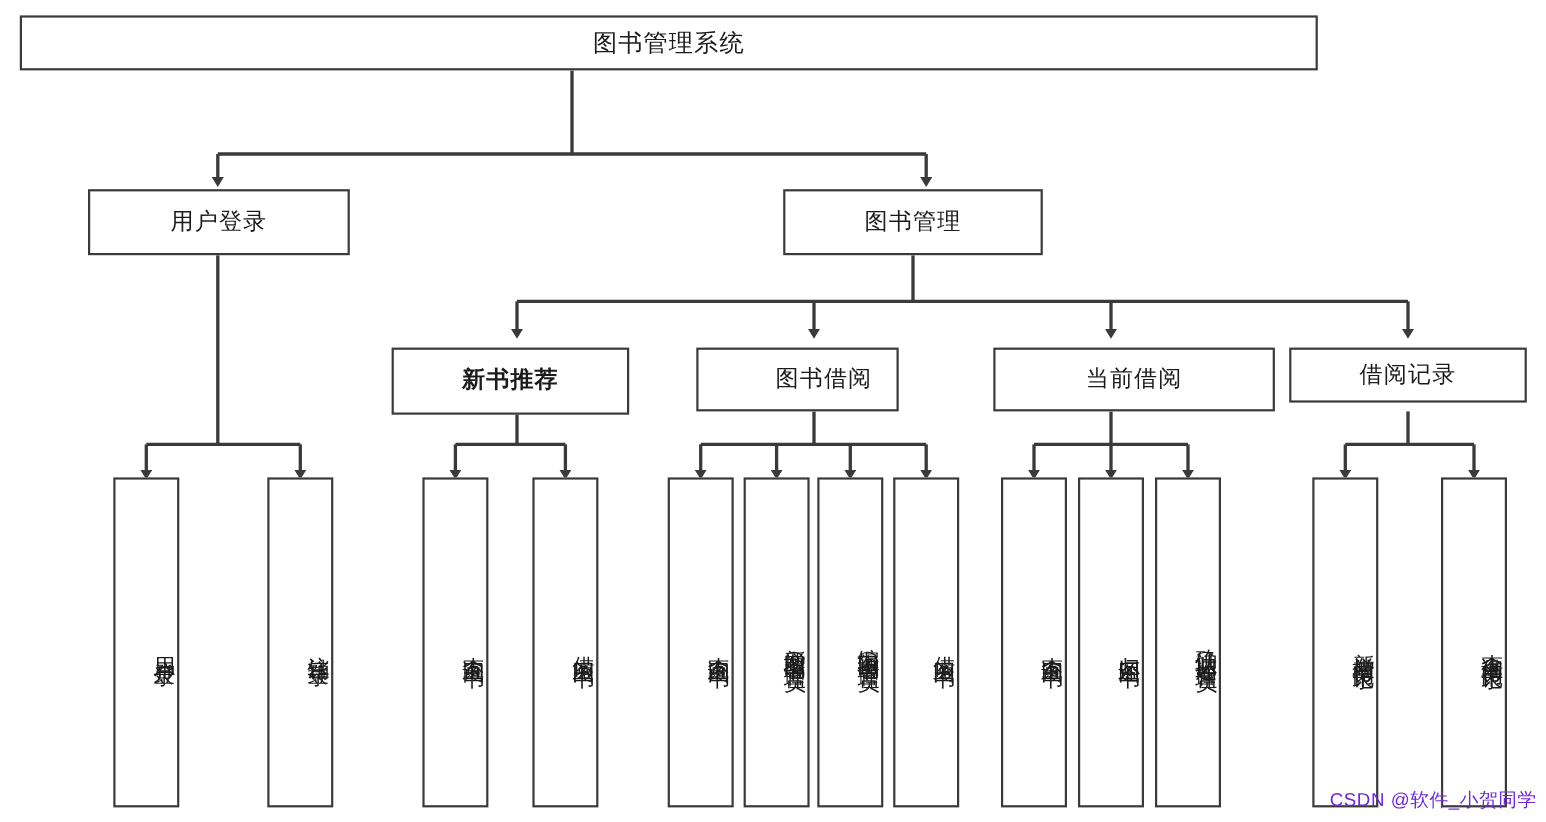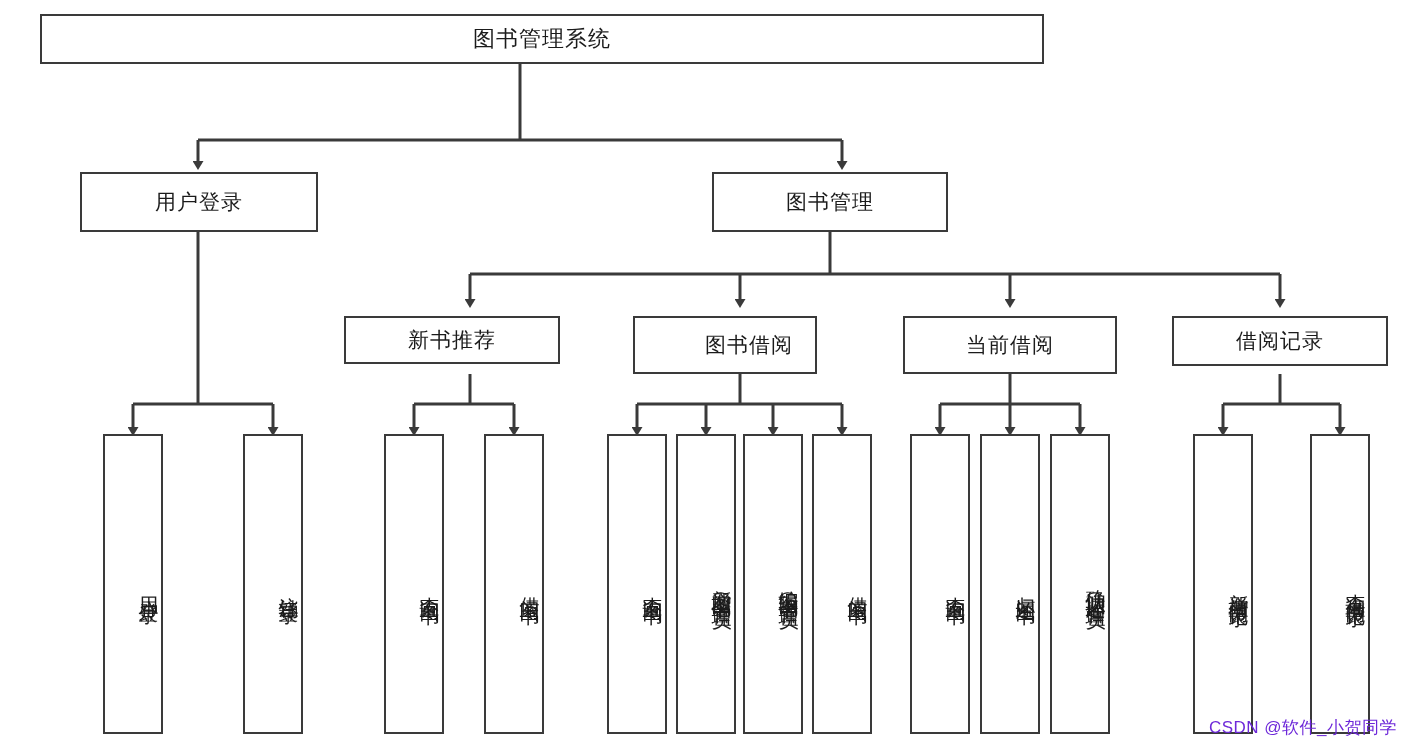--- a/index.html
+++ b/index.html
@@ -115,38 +115,38 @@
       <path d="M1010,404 L1010,428" marker-end="url(#arrow)"></path>
       <path d="M1080,404 L1080,428" marker-end="url(#arrow)"></path>
 
       <path d="M1280,374 L1280,404"></path>
       <path d="M1223,404 L1340,404"></path>
       <path d="M1223,404 L1223,428" marker-end="url(#arrow)"></path>
       <path d="M1340,404 L1340,428" marker-end="url(#arrow)"></path>
     </g>
   </svg>
 
-  <div class="node horiz root" style="left:18px; top:14px; width:1004px; height:50px;margin-left:22px;">
+  <div class="node horiz root" style="left:18px; top:14px; width:1180px; height:50px;">
     <span>图书管理系统</span>
   </div>
 
   <div class="node horiz" style="left:80px; top:172px; width:238px; height:60px;">
     <span>用户登录</span>
   </div>
   <div class="node horiz" style="left:712px; top:172px; width:236px; height:60px;">
     <span>图书管理</span>
   </div>
 
-  <div class="node horiz" style="left:344px; top:316px; width:216px; height:48px;">
+  <div class="node horiz" style="left:356px; top:316px; width:216px; height:61px;font-weight:bold;">
     <span>新书推荐</span>
   </div>
   <div class="node horiz" style="left:633px; top:316px; width:184px; height:58px;padding-left:48px;">
     <span>图书借阅</span>
   </div>
-  <div class="node horiz" style="left:903px; top:316px; width:214px; height:58px;">
+  <div class="node horiz" style="left:903px; top:316px; width:256px; height:58px;">
     <span>当前借阅</span>
   </div>
   <div class="node horiz" style="left:1172px; top:316px; width:216px; height:50px;">
     <span>借阅记录</span>
   </div>
 
   <div class="node leaf" style="left:103px; top:434px; width:60px; height:300px;">
     <span class="vtext">用户登录</span>
   </div>
   <div class="node leaf" style="left:243px; top:434px; width:60px; height:300px;">

